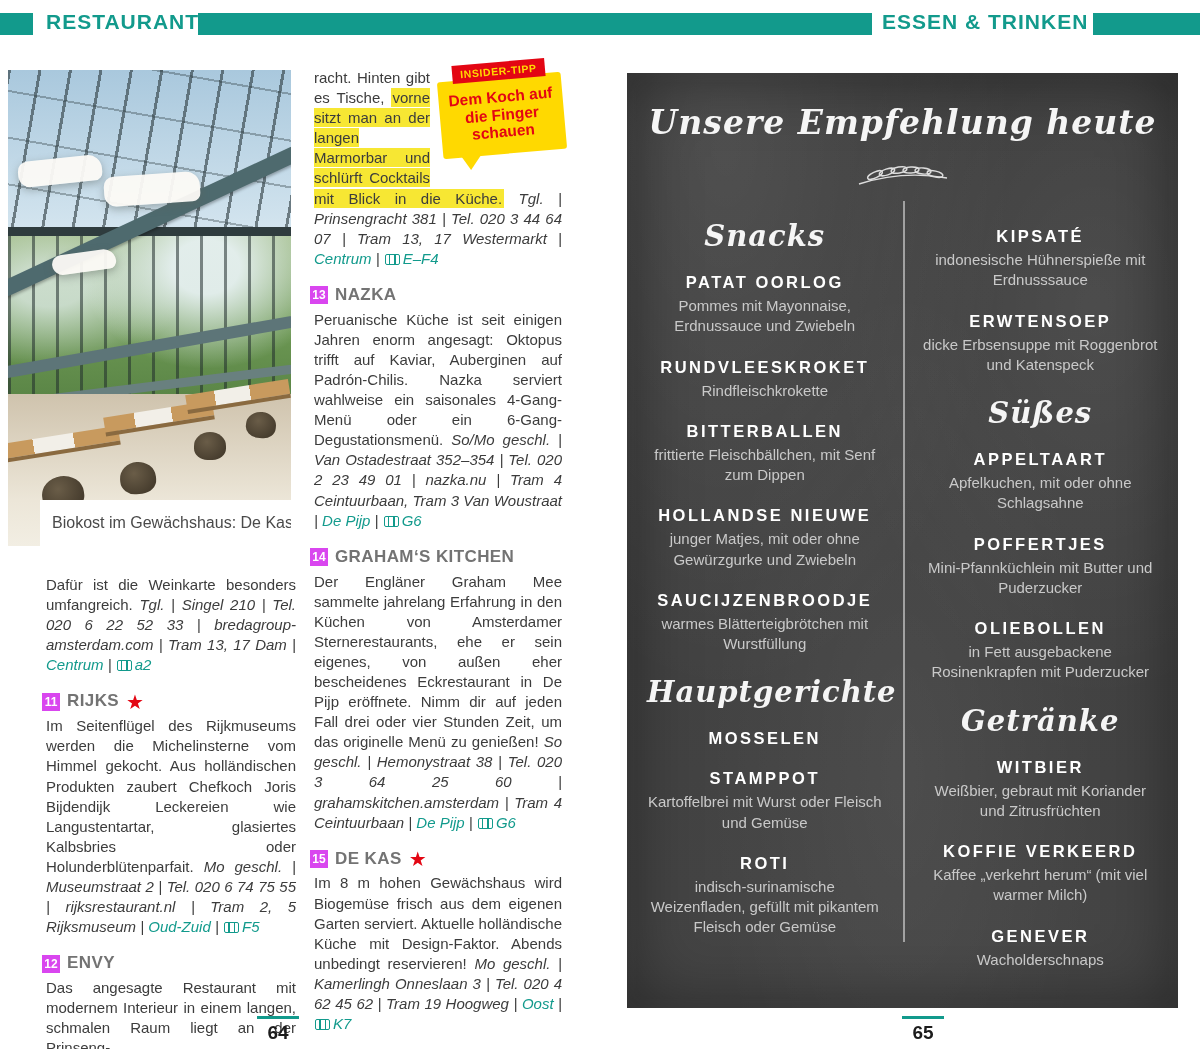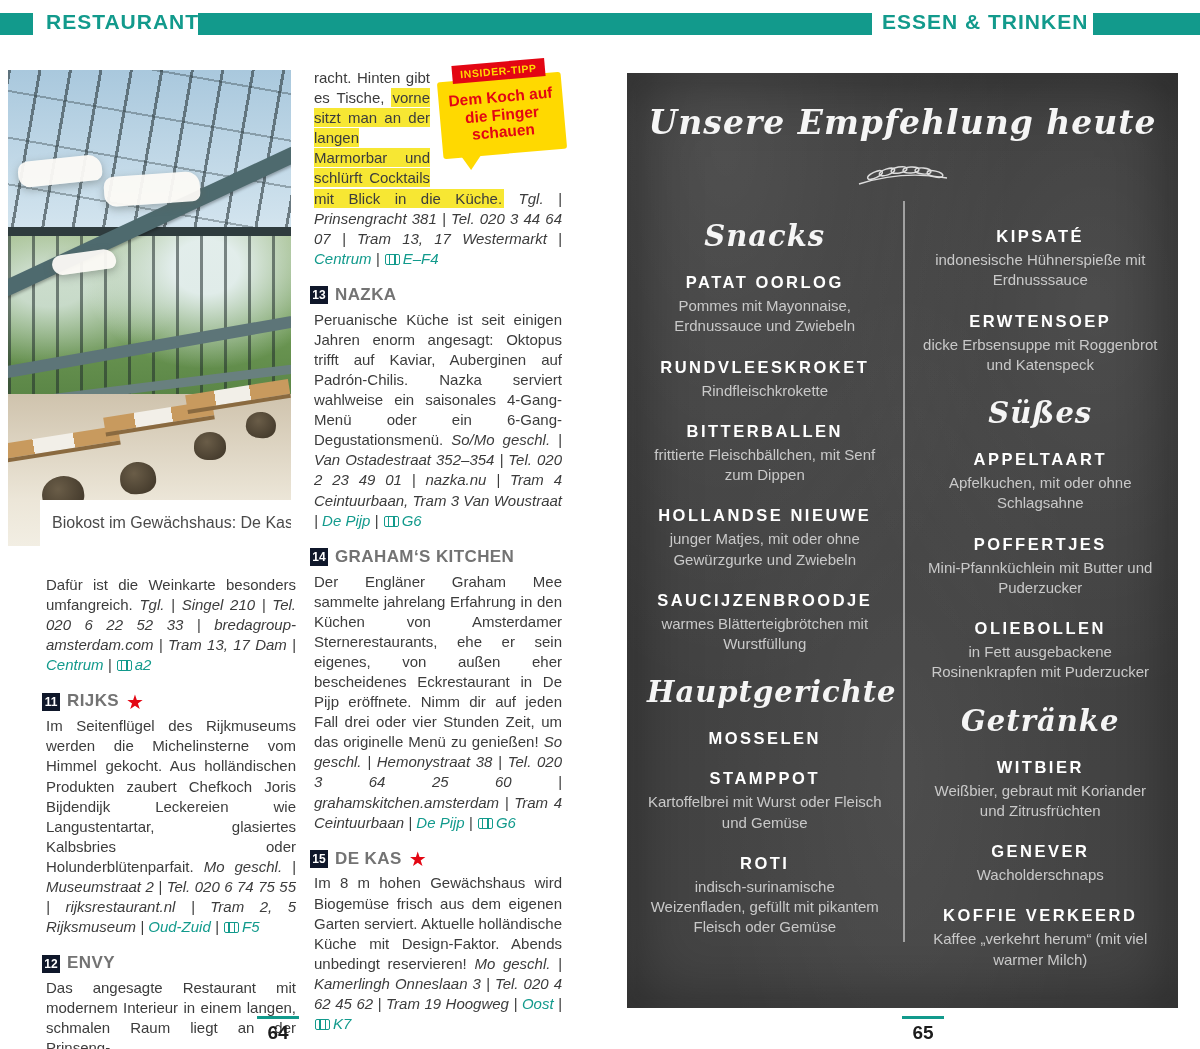--- a/index.html
+++ b/index.html
@@ -59,21 +59,21 @@
   .col{position:absolute;font-size:15px;line-height:1.34;text-align:justify;color:#3c3c3c;}
   .col-left{left:42px;top:575px;width:254px;}
   .col-mid{left:310px;top:68px;width:252px;}
   p.body{margin:0 0 6px 4px;}
   .info{font-style:italic;}
   .teal{color:#129a8c;}
   .hl{background:#f7e733;padding:1px 2px 1px 1px;}
   .nw{white-space:nowrap;}
   .section{margin-top:15px;}
   .sec-head{display:flex;align-items:center;gap:7px;margin-bottom:3px;}
-  .sec-num{width:18px;height:18px;background:#0f172a;color:#fff;font-size:12px;font-weight:bold;
+  .sec-num{width:18px;height:18px;background:#d946ef;color:#fff;font-size:12px;font-weight:bold;
        display:flex;align-items:center;justify-content:center;flex:0 0 18px;}
   .sec-name{color:#737373;font-weight:bold;font-size:17px;letter-spacing:.4px;white-space:nowrap;}
   .star{color:#e30613;font-size:20px;line-height:1;}
   .map-icon{display:inline-block;width:13px;height:9px;border:1.5px solid currentColor;border-radius:2px;
        margin:0 3px -1px 1px;position:relative;}
   .map-icon::before,.map-icon::after{content:"";position:absolute;top:0;bottom:0;width:1.5px;background:currentColor;}
   .map-icon::before{left:3px;}
   .map-icon::after{right:3px;}
 
   
@@ -288,26 +288,26 @@
         <div class="menu-item">
           <div class="mi-name">OLIEBOLLEN</div>
           <div class="mi-desc">in Fett ausgebackene Rosinenkrapfen mit Puderzucker</div>
         </div>
         <div class="script menu-heading">Getränke</div>
         <div class="menu-item">
           <div class="mi-name">WITBIER</div>
           <div class="mi-desc">Weißbier, gebraut mit Koriander und Zitrusfrüchten</div>
         </div>
         <div class="menu-item">
+          <div class="mi-name">KOFFIE VERKEERD</div>
+          <div class="mi-desc">Kaffee „verkehrt herum“ (mit viel warmer Milch)</div>
+        </div>
+        <div class="menu-item">
           <div class="mi-name">GENEVER</div>
           <div class="mi-desc">Wacholderschnaps</div>
-        </div>
-        <div class="menu-item">
-          <div class="mi-name">KOFFIE VERKEERD</div>
-          <div class="mi-desc">Kaffee „verkehrt herum“ (mit viel warmer Milch)</div>
         </div>
       </div>
 
     </div>
   </div>
 
   <div class="pn-line pn-line-left"></div>
   <div class="pn pn-left">64</div>
   <div class="pn-line pn-line-right"></div>
   <div class="pn pn-right">65</div>

